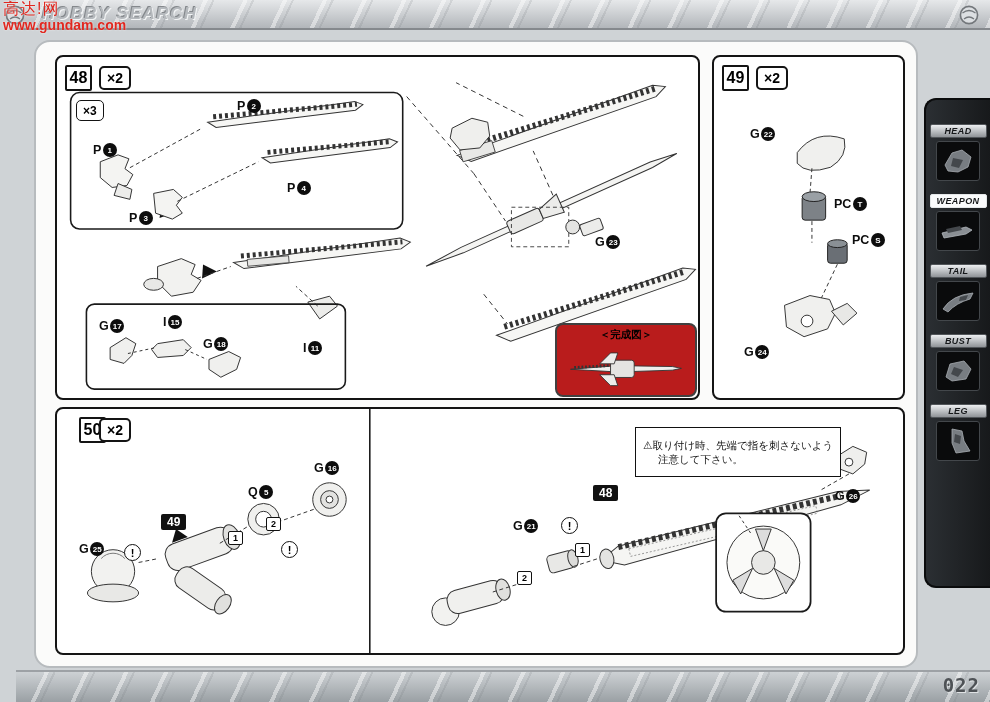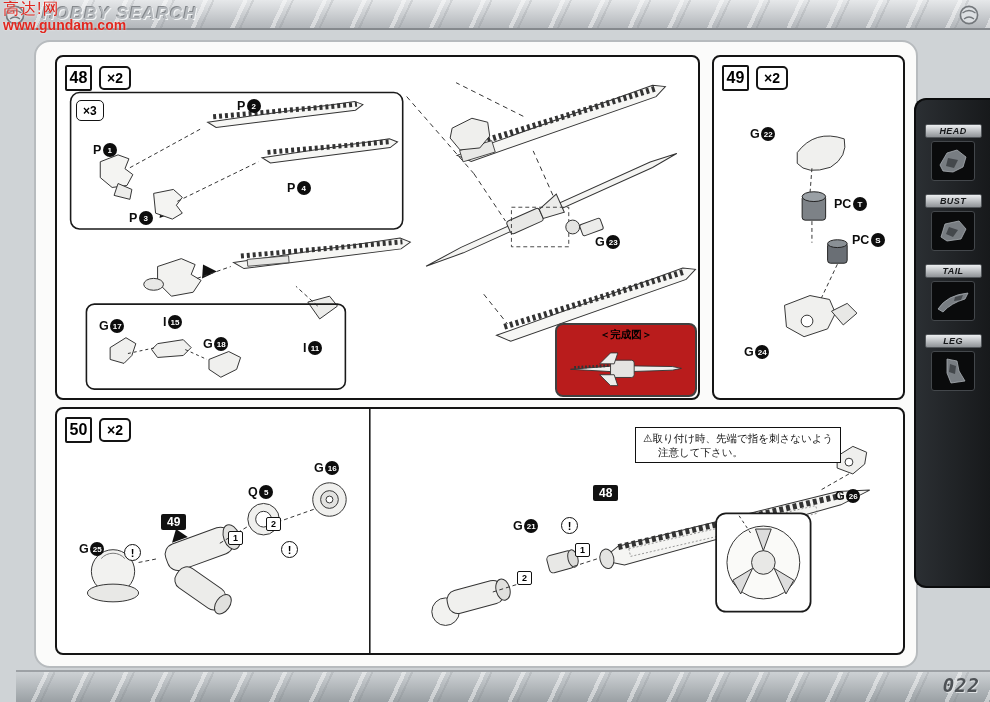--- a/index.html
+++ b/index.html
@@ -14,34 +14,34 @@
 .sheet{position:absolute;left:34px;top:40px;width:884px;height:628px;background:#fbfbfa;border:2px solid #b7bbbe;border-radius:16px}
 .panel{position:absolute;background:#fff;border:2.5px solid #141414;border-radius:8px}
 .badge{position:absolute;width:27px;height:26px;background:#fff;border:2.5px solid #141414;display:flex;align-items:center;justify-content:center;font-weight:bold;font-size:16px;border-radius:2px}
 .qty{position:absolute;height:24px;padding:0 6px;background:#fff;border:2px solid #141414;border-radius:5px;display:flex;align-items:center;font-weight:bold;font-size:14px}
 .qty.small{height:21px;font-size:12px;border-width:1.8px}
 .plabel{position:absolute;display:flex;align-items:center;gap:1.5px;font-weight:bold;font-size:12.5px;color:#0d0d0d;white-space:nowrap}
 .pnum{display:inline-flex;align-items:center;justify-content:center;min-width:14px;height:14px;border-radius:50%;background:#0d0d0d;color:#fff;font-size:8px;font-weight:bold}
 .refbox{position:absolute;background:#111;color:#fff;font-weight:bold;font-size:12px;padding:1px 6px;border-radius:2px}
 .orderbox{position:absolute;width:15px;height:14px;border:1.6px solid #111;background:#fff;display:flex;align-items:center;justify-content:center;font-size:9px;font-weight:bold;border-radius:2px}
 .excl{position:absolute;width:17px;height:17px;border:1.8px solid #111;border-radius:50%;background:#fff;display:flex;align-items:center;justify-content:center;font-weight:bold;font-size:11px}
-.warn{position:absolute;border:1.6px solid #111;background:#fff;padding:3px 7px;font-size:10.5px;line-height:1.35;color:#111;white-space:nowrap}
+.warn{position:absolute;border:1.6px solid #111;background:#fff;padding:10px 7px;font-size:10.5px;line-height:1.35;color:#111;white-space:nowrap}
 .warn .l2{padding-left:15px}
 .kbox{position:absolute;border:2px solid #404040;border-radius:8px;background:#b91c1c}
 .klabel{text-align:center;font-size:10.5px;font-weight:bold;padding-top:3px}
 .svgfill{position:absolute;inset:0;width:100%;height:100%}
-#sidebar{position:absolute;right:0;top:98px;width:76px;height:490px;background:linear-gradient(90deg,#2b2f33,#17191b);border:2px solid #0b0c0d;border-right:none;border-radius:12px 0 0 12px;display:flex;flex-direction:column;align-items:center;padding-top:24px;gap:13px}
+#sidebar{position:absolute;right:0;top:98px;width:66px;height:490px;background:linear-gradient(90deg,#2b2f33,#17191b);border:2px solid #0b0c0d;border-right:none;border-radius:12px 0 0 12px;display:flex;flex-direction:column;align-items:center;padding-top:24px;gap:13px}
 .nav-item{display:flex;flex-direction:column;align-items:center;gap:3px;cursor:pointer}
 .nav-label{width:57px;height:14px;display:flex;align-items:center;justify-content:center;font-size:9px;font-weight:bold;font-style:italic;letter-spacing:.4px;color:#16181a;background:linear-gradient(#eceef0,#8f9397);border:1px solid #515559;border-radius:2px}
 .nav-item.active .nav-label{background:#fafbfc;border-color:#e4e7e9}
 .nav-icon{width:44px;height:40px;background:#0a0b0c;border:1px solid #43474b;border-radius:3px;display:flex;align-items:center;justify-content:center}
 .watermark{position:absolute;left:3px;top:1px;color:#e02820;z-index:6;line-height:1.05;text-shadow:0 0 2px rgba(255,255,255,.85)}
 .watermark .w1{font-size:16px;font-weight:normal;letter-spacing:1px}
 .watermark .w2{font-size:14px;font-weight:bold}
-.pagenum{position:absolute;right:26px;bottom:6px;font-family:"DejaVu Sans Mono",monospace;font-style:italic;font-weight:bold;font-size:19px;color:#4e5256;text-shadow:1px 1px 0 #dfe2e4;letter-spacing:1px}
+.pagenum{position:absolute;right:26px;bottom:6px;font-family:"DejaVu Sans Mono",monospace;font-weight:bold;font-size:19px;color:#4e5256;text-shadow:1px 1px 0 #dfe2e4;letter-spacing:1px}
 </style>
 </head>
 <body>
 
 <div id="page">
 
   <div class="bar" id="topbar">
     <div class="stripes"></div>
     <div class="brand">HOBBY SEARCH</div>
   </div>
@@ -277,21 +277,21 @@
       <circle cx="713" cy="156" r="37" fill="#fafaf8" stroke="#333"></circle>
       <circle cx="713" cy="156" r="12" fill="#e8e8e6" stroke="#333"></circle>
       <g stroke="#333" fill="#ddd">
         <path d="M713,144 l-8,-22 16,0 z"></path>
         <path d="M702,162 l-20,12 8,14 z"></path>
         <path d="M724,162 l20,12 -8,14 z"></path>
       </g>
       <path d="M700,126 L688,108" stroke="#333" stroke-dasharray="3 3" fill="none"></path>
     </svg>
 
-    <div class="badge" style="left:8px;top:8px">50</div>
+    <div class="badge" style="left:22px;top:8px">50</div>
     <div class="qty" style="left:42px;top:9px">×2</div>
 
     <div class="plabel" style="left:257px;top:52px">
         <span>G</span>
         <span class="pnum">16</span>
       </div>
     <div class="plabel" style="left:191px;top:76px">
         <span>Q</span>
         <span class="pnum">5</span>
       </div>
@@ -326,35 +326,44 @@
   <div id="sidebar">
     <div class="nav-item">
       <div class="nav-label">HEAD</div>
       <div class="nav-icon">
           <svg width="36" height="32" viewBox="0 0 36 32">
             <path d="M5,20 L12,8 L22,5 L31,12 L28,22 L18,27 L8,26 Z" fill="#787d82" stroke="#a8adb2" stroke-width=".8"></path>
             <path d="M13,13 l10,2 -4,8 -8,-2 z" fill="#44484c"></path>
           </svg>
         </div>
     </div>
+    <div class="nav-item active">
+      <div class="nav-label">WEAPON</div>
+      <div class="nav-icon">
+          <svg width="36" height="32" viewBox="0 0 36 32">
+            <path d="M2,18 L26,12 32,15 26,19 4,23 Z" fill="#8a8f94" stroke="#b2b7bc" stroke-width=".8"></path>
+            <path d="M6,14 l14,-3 2,4 -14,3 z" fill="#44484c"></path>
+          </svg>
+        </div>
+    </div>
+    <div class="nav-item">
+      <div class="nav-label">TAIL</div>
+      <div class="nav-icon">
+          <svg width="36" height="32" viewBox="0 0 36 32">
+            <path d="M3,24 Q12,10 33,8 L30,14 Q16,18 8,27 Z" fill="#787d82" stroke="#a8adb2" stroke-width=".8"></path>
+            <path d="M20,12 l8,-2 -2,5 -7,1 z" fill="#44484c"></path>
+          </svg>
+        </div>
+    </div>
     <div class="nav-item">
       <div class="nav-label">BUST</div>
       <div class="nav-icon">
           <svg width="36" height="32" viewBox="0 0 36 32">
             <path d="M6,22 L10,9 L24,6 L31,14 L26,24 L12,26 Z" fill="#787d82" stroke="#a8adb2" stroke-width=".8"></path>
             <path d="M14,12 l9,3 -5,7 -7,-3 z" fill="#44484c"></path>
-          </svg>
-        </div>
-    </div>
-    <div class="nav-item">
-      <div class="nav-label">TAIL</div>
-      <div class="nav-icon">
-          <svg width="36" height="32" viewBox="0 0 36 32">
-            <path d="M3,24 Q12,10 33,8 L30,14 Q16,18 8,27 Z" fill="#787d82" stroke="#a8adb2" stroke-width=".8"></path>
-            <path d="M20,12 l8,-2 -2,5 -7,1 z" fill="#44484c"></path>
           </svg>
         </div>
     </div>
     <div class="nav-item">
       <div class="nav-label">LEG</div>
       <div class="nav-icon">
           <svg width="36" height="32" viewBox="0 0 36 32">
             <path d="M12,4 L22,6 L24,16 L30,26 L16,28 L12,18 Z" fill="#787d82" stroke="#a8adb2" stroke-width=".8"></path>
             <path d="M15,9 l6,2 -1,8 -6,-2 z" fill="#44484c"></path>
           </svg>

